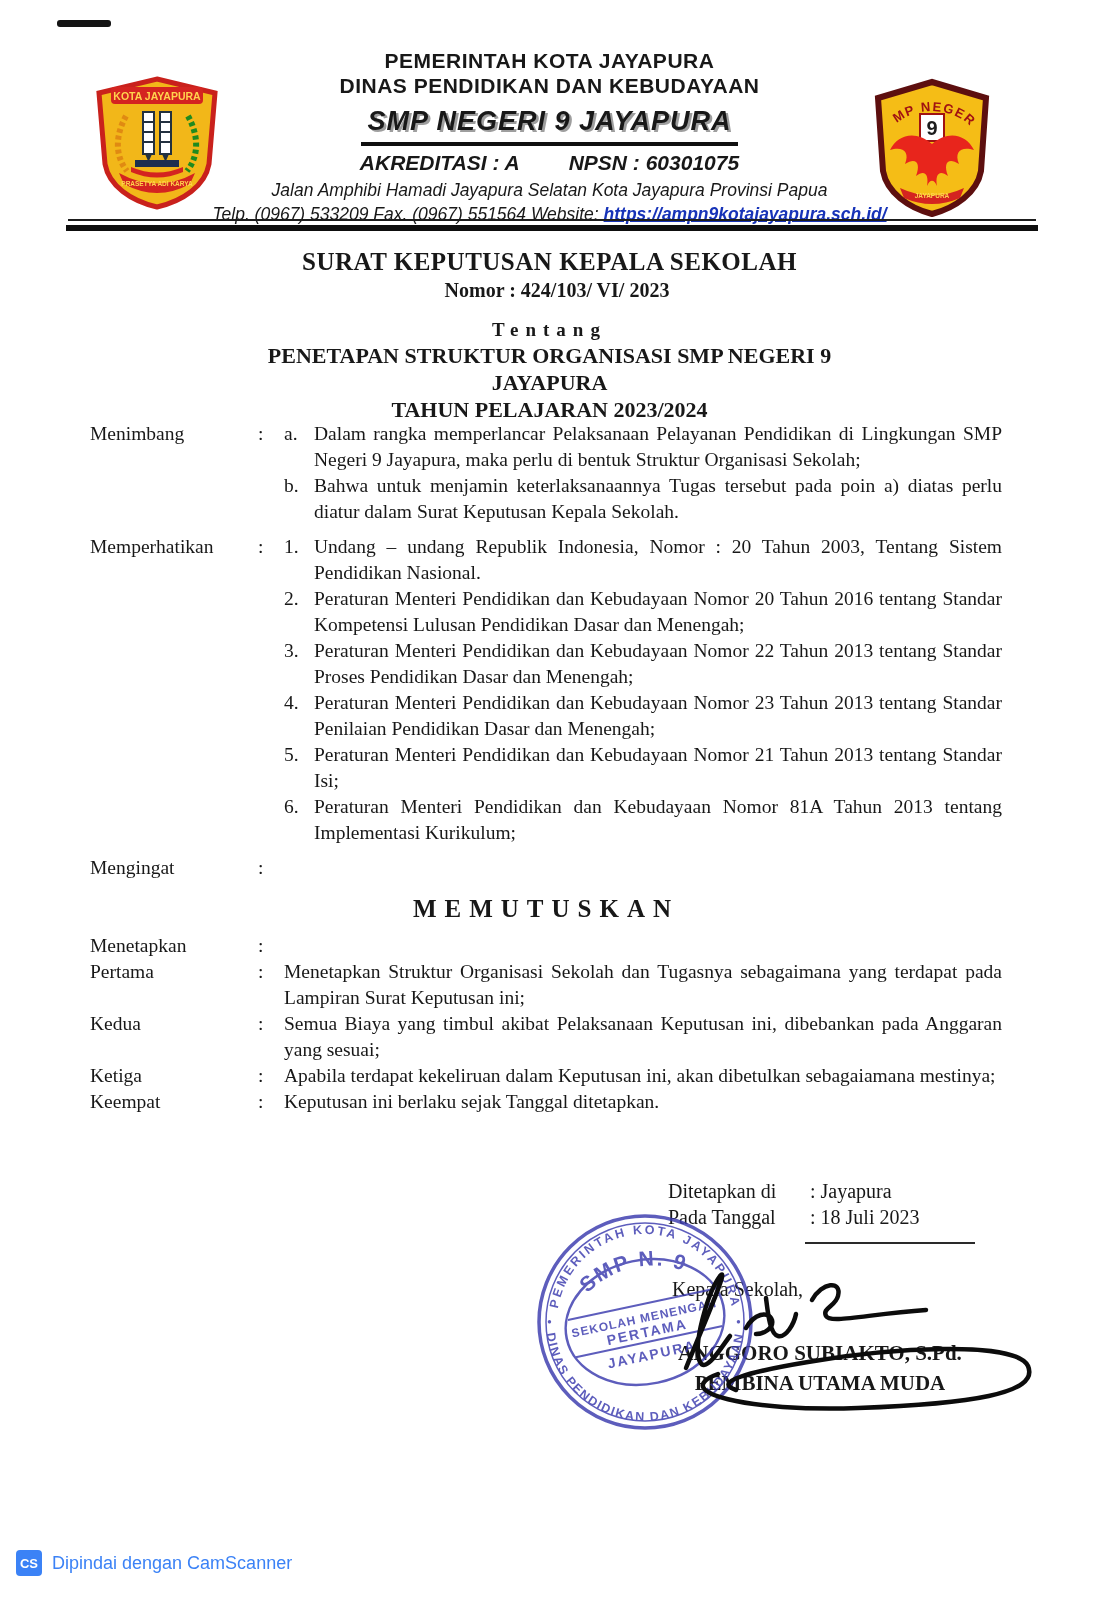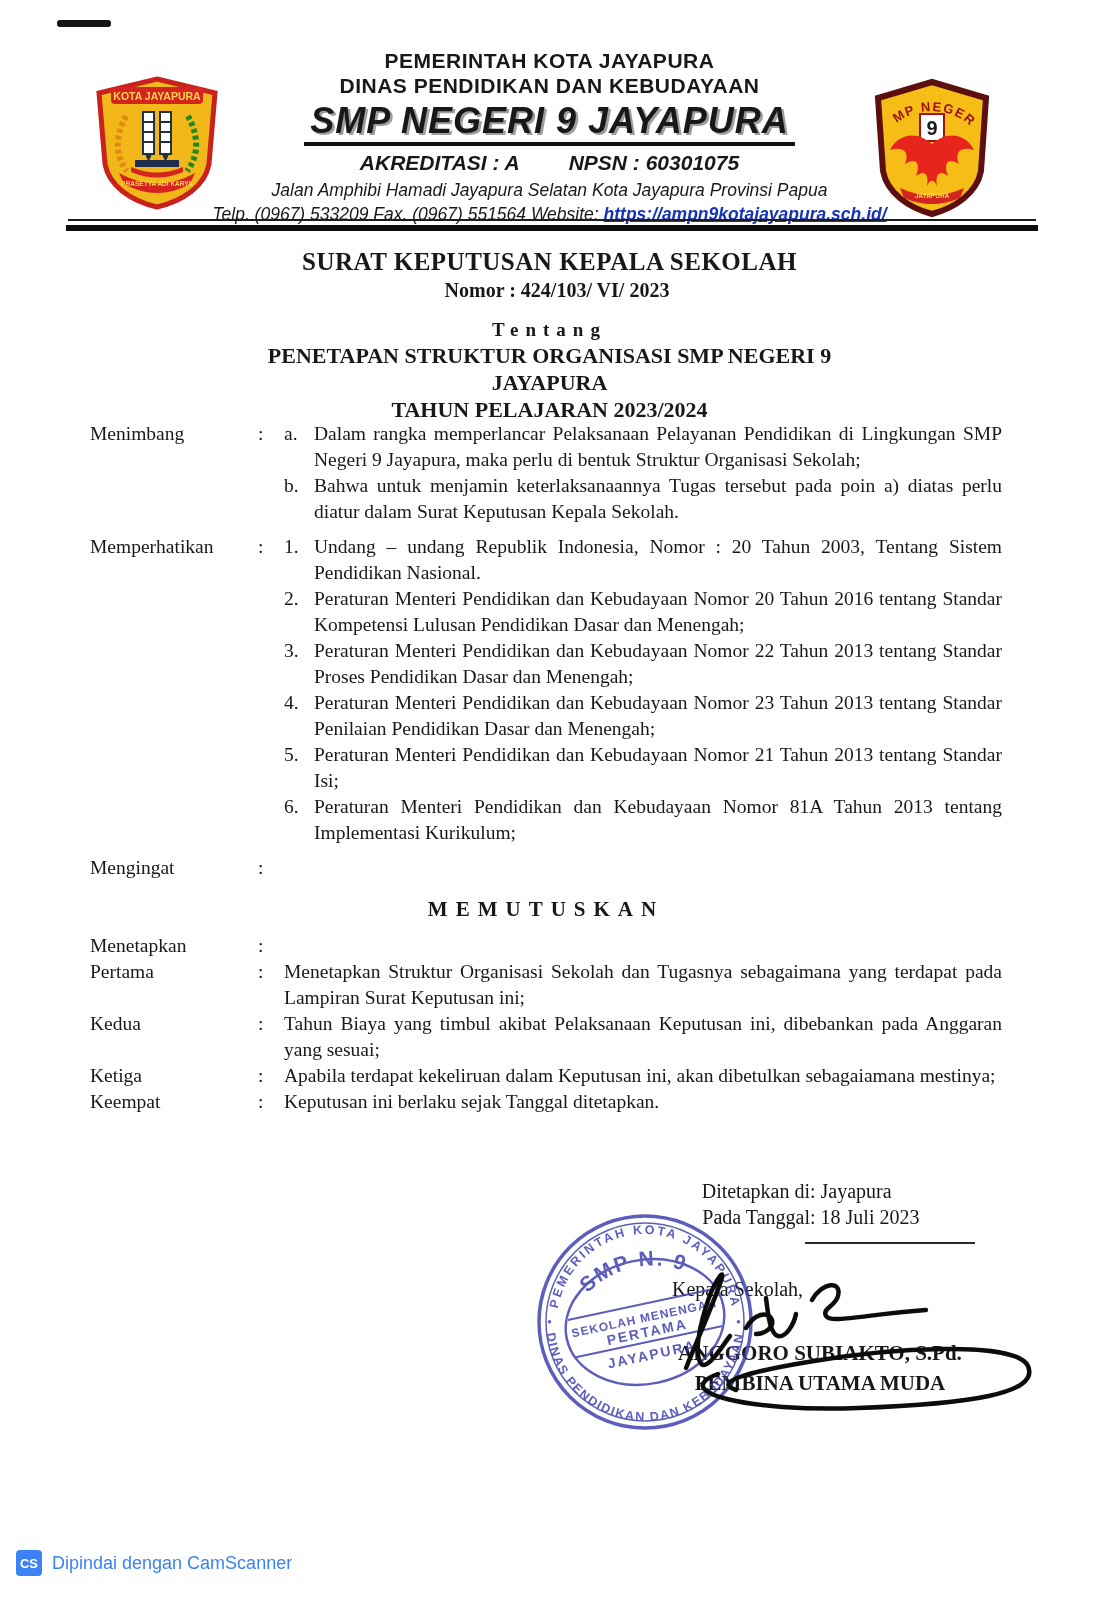--- a/index.html
+++ b/index.html
@@ -11,21 +11,21 @@
   }
   
   .artifact-bar { position:absolute; left:57px; top:20px; width:54px; height:7px;
     background:#141414; border-radius:3px; }
 
   
   .header-text { position:absolute; top:48px; left:0; right:0; text-align:center;
     font-family:"Liberation Sans", sans-serif; }
   .h-line1, .h-line2 { font-size:21px; font-weight:bold; line-height:25px; letter-spacing:.5px; }
   .school-name { display:inline-block; margin-top:3px;
-    font-size:36px; font-weight:bold; font-style:italic; letter-spacing:1px;
+    font-size:27px; font-weight:bold; font-style:italic; letter-spacing:1px;
     line-height:40px; border-bottom:4px solid #101010; padding:0 6px 1px 6px;
     text-shadow:2.5px 2px 0 rgba(40,40,40,.45); }
   .h-akr-row { display:flex; justify-content:center; gap:49px; margin-top:4px;
     font-size:21px; font-weight:bold; font-style:italic; line-height:26px; }
   .h-address { margin-top:3px; font-size:17.5px; font-style:italic; line-height:23px; }
   .h-contact { font-size:17.5px; font-style:italic; line-height:24px; }
   .h-link { color:#1733b8; font-weight:bold; text-decoration:underline; }
 
   .logo { position:absolute; }
   .logo-left { left:94px; top:76px; }
@@ -44,27 +44,27 @@
   
   .body-block { position:absolute; top:421px; left:90px; width:912px;
     font-size:19.5px; line-height:26px; }
   .c-row { display:flex; margin-bottom:9px; }
   .c-label { width:168px; flex:none; }
   .c-colon { width:26px; flex:none; }
   .c-content { flex:1; text-align:justify; }
   .li { display:flex; }
   .li-marker { width:30px; flex:none; }
   .li-text { flex:1; text-align:justify; }
-  .memutuskan { text-align:center; font-weight:bold; font-size:21px;
+  .memutuskan { text-align:center; font-weight:bold; font-size:25px;
     letter-spacing:8px; margin:15px 0 11px 0; }
   .d-row { display:flex; margin-bottom:0; }
 
   
   .sign-block { position:absolute; left:600px; top:1178px; width:420px; font-size:20px; line-height:26px; }
-  .s-row { display:flex; padding-left:68px;text-align:right; }
+  .s-row { display:flex; padding-left:68px; }
   .s-label { width:142px; flex:none; }
   .s-underline { position:absolute; left:205px; top:64px; width:170px; height:2px; background:#2a2a2a; }
   .s-role { position:absolute; left:72px; top:98px; }
   .s-name { position:absolute; left:20px; top:162px; width:400px; text-align:center;
     font-weight:bold; font-size:21px; }
   .s-rank { position:absolute; left:20px; top:192px; width:400px; text-align:center;
     font-weight:bold; font-size:21px; }
   .s-nip  { position:absolute; left:20px; top:222px; width:400px; text-align:center;
     font-weight:bold; font-size:21px; }
 
@@ -206,21 +206,21 @@
       <div class="c-content"></div>
     </div>
     <div class="d-row">
       <div class="c-label">Pertama</div>
       <div class="c-colon">:</div>
       <div class="c-content">Menetapkan Struktur Organisasi Sekolah dan Tugasnya sebagaimana yang terdapat pada Lampiran Surat Keputusan ini;</div>
     </div>
     <div class="d-row">
       <div class="c-label">Kedua</div>
       <div class="c-colon">:</div>
-      <div class="c-content">Tahun Biaya yang timbul akibat Pelaksanaan Keputusan ini, dibebankan pada Anggaran yang sesuai;</div>
+      <div class="c-content">Semua Biaya yang timbul akibat Pelaksanaan Keputusan ini, dibebankan pada Anggaran yang sesuai;</div>
     </div>
     <div class="d-row">
       <div class="c-label">Ketiga</div>
       <div class="c-colon">:</div>
       <div class="c-content">Apabila terdapat kekeliruan dalam Keputusan ini, akan dibetulkan sebagaiamana mestinya;</div>
     </div>
     <div class="d-row">
       <div class="c-label">Keempat</div>
       <div class="c-colon">:</div>
       <div class="c-content">Keputusan ini berlaku sejak Tanggal ditetapkan.</div>

